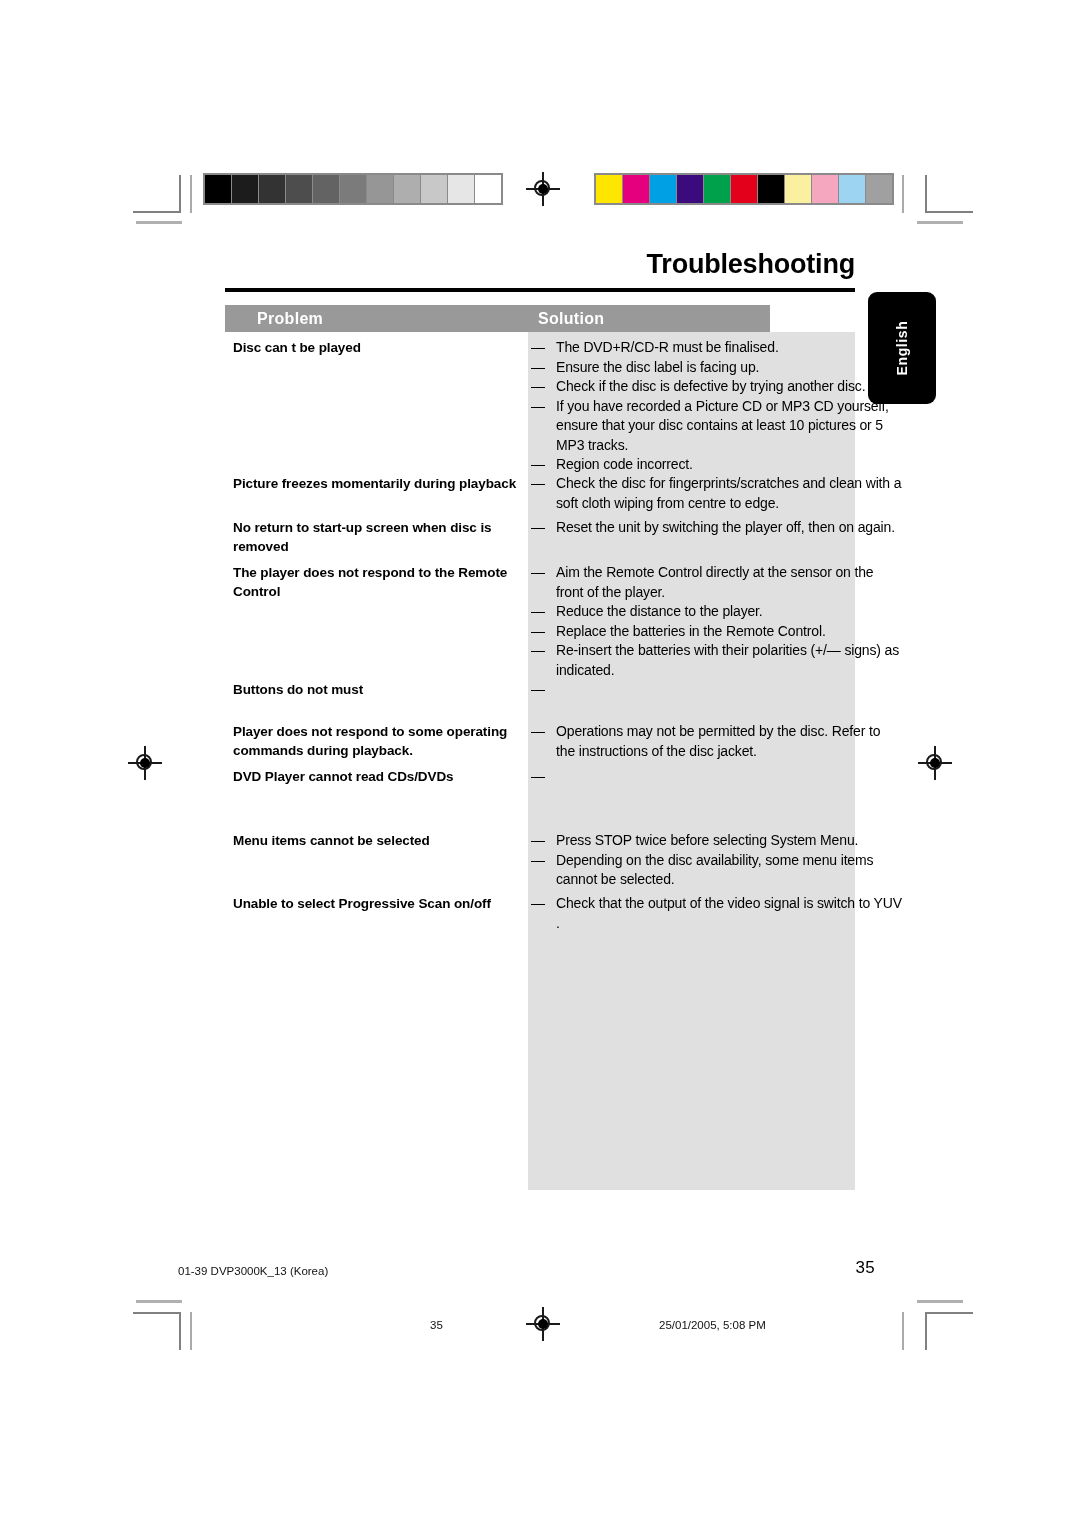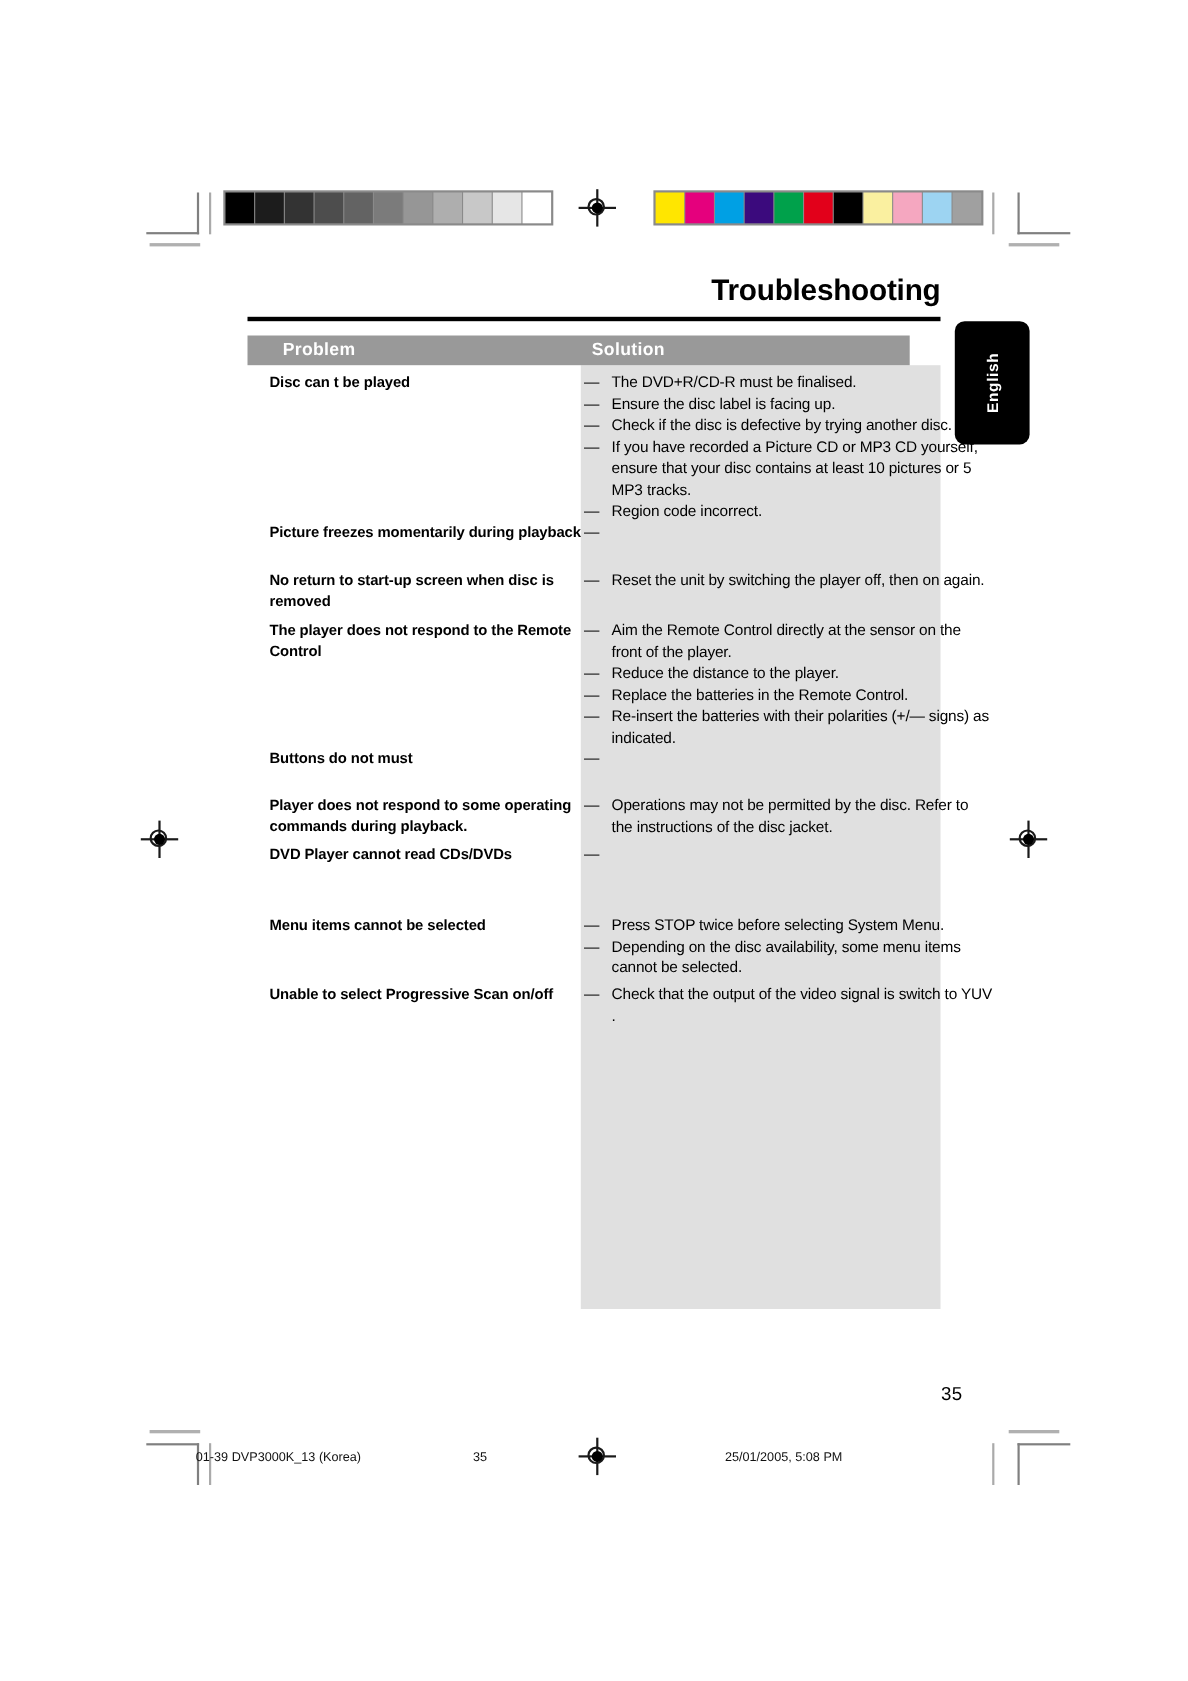--- a/index.html
+++ b/index.html
@@ -68,21 +68,21 @@
   .title-rule {
     position: absolute;
     left: 225px; top: 288px;
     width: 630px; height: 4px;
     background: #000;
   }
 
   .table-head {
     position: absolute;
     left: 225px; top: 305px;
-    width: 602px; height: 27px;
+    width: 545px; height: 27px;
     background: #999999;
   }
   .table-head .cell {
     position: absolute;
     top: 5px;
     color: #ffffff;
     font-size: 16px;
     font-weight: bold;
     letter-spacing: 0.3px;
   }
@@ -94,21 +94,21 @@
     left: 528px; top: 332px;
     width: 327px; height: 858px;
     background: #e0e0e0;
   }
 
   .rows { position: absolute; left: 225px; top: 332px; width: 655px; }
   .row { position: relative; }
 
   .problem-col {
     position: absolute;
-    left: 20px;
+    left: 8px;
     width: 300px;
     font-size: 13.5px;
     font-weight: bold;
     line-height: 19px;
     letter-spacing: -0.1px;
   }
   .solution-col {
     position: absolute;
     left: 303px;
     width: 375px;
@@ -160,21 +160,21 @@
 
   .page-num {
     position: absolute;
     right: 205px; top: 1258px;
     font-size: 17px;
     letter-spacing: 0.3px;
   }
 
   
   .slug { position: absolute; font-size: 11.5px; color: #111; white-space: nowrap; }
-  .slug-file { left: 178px; top: 1319px; text-align: center; }
+  .slug-file { left: 178px; top: 1265px; text-align: center; }
   .slug-page { left: 430px; top: 1319px; }
   .slug-date { left: 659px; top: 1319px; }
 </style>
 </head>
 <body>
 
 <div class="page">
 
   <div class="crop-corner" style="left:133px; top:175px; width:48px; height:38px;">
     <div class="h" style="left:0; top:36px; width:48px;"></div>
@@ -261,21 +261,21 @@
           <div class="bullet"><span class="dash">—</span><span>The DVD+R/CD-R must be finalised.</span></div>
           <div class="bullet"><span class="dash">—</span><span>Ensure the disc label is facing up.</span></div>
           <div class="bullet"><span class="dash">—</span><span>Check if the disc is defective by trying another disc.</span></div>
           <div class="bullet"><span class="dash">—</span><span>If you have recorded a Picture CD or MP3 CD yourself, ensure that your disc contains at least 10 pictures or 5 MP3 tracks.</span></div>
           <div class="bullet"><span class="dash">—</span><span>Region code incorrect.</span></div>
         </div>
       </div>
       <div class="row" style="position: absolute; left: 0px; top: 142px; width: 655px;">
         <div class="problem-col">Picture freezes momentarily during playback</div>
         <div class="solution-col">
-          <div class="bullet"><span class="dash">—</span></div>
+          <div class="bullet"><span class="dash">—</span><span>Check the disc for fingerprints/scratches and clean with a soft cloth wiping from centre to edge.</span></div>
         </div>
       </div>
       <div class="row" style="position: absolute; left: 0px; top: 186px; width: 655px;">
         <div class="problem-col">No return to start-up screen when disc is removed</div>
         <div class="solution-col">
           <div class="bullet"><span class="dash">—</span><span>Reset the unit by switching the player off, then on again.</span></div>
         </div>
       </div>
       <div class="row" style="position: absolute; left: 0px; top: 231px; width: 655px;">
         <div class="problem-col">The player does not respond to the Remote Control</div>

